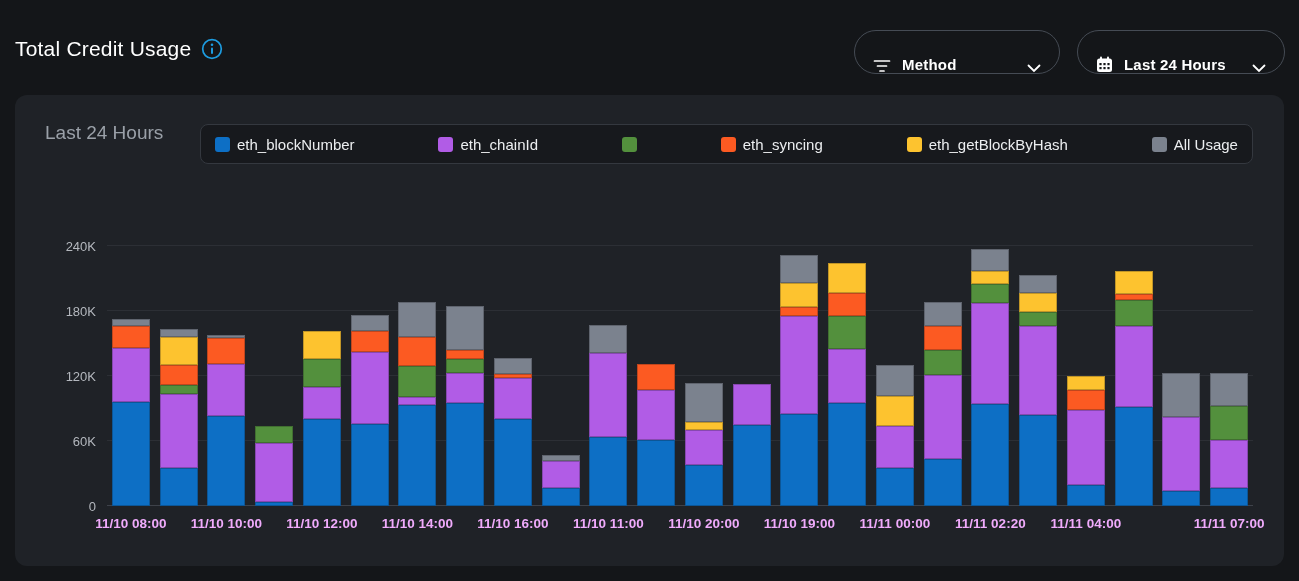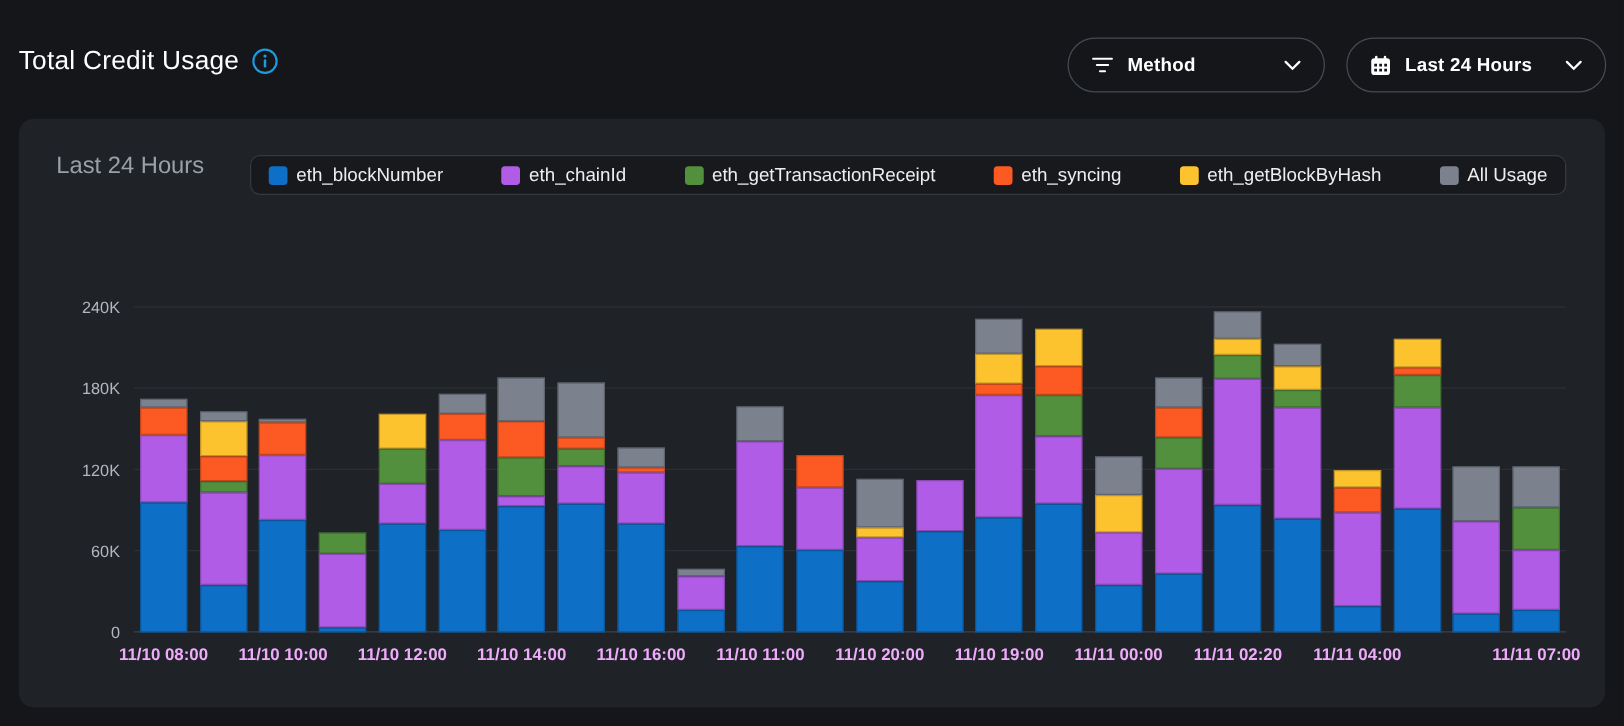--- a/index.html
+++ b/index.html
@@ -11,37 +11,37 @@
     position:relative;
   }
   
   .page-header { position:absolute; left:0; top:0; width:100%; height:95px; }
   .title-wrap { position:absolute; left:15px; top:37px; display:flex; align-items:center; gap:10px; }
   .page-title { font-size:21px; font-weight:normal; color:#ffffff; letter-spacing:.2px; }
   .pill {
     position:absolute; top:30px; height:44px;
     border:1px solid #454b54; border-radius:22px;
     background:transparent; color:#fff;
-    display:flex; align-items:center; gap:11px;
+    display:flex; align-items:flex-end; gap:11px;
     padding:0 18px; font-size:15px; cursor:pointer;
     font-family:"Liberation Sans", sans-serif;
   }
   .pill .grow { flex:1; }
   .pill-method { left:854px; width:206px; }
   .pill-time   { left:1077px; width:208px; }
   .pill-label { font-weight:bold; letter-spacing:.2px; }
   
   .card {
     position:absolute; left:15px; top:95px; width:1269px; height:471px;
     background:#1f2227; border-radius:12px;
   }
   .period-label { position:absolute; left:30px; top:27px; font-size:19px; color:#9aa0a8; }
   .metric-value { position:absolute; left:28px; top:60px; font-size:43px; font-weight:600; color:#ffffff; letter-spacing:.5px; }
   .legend-box {
-    position:absolute; left:185px; top:29px; right:31px; height:32px;
+    position:absolute; left:185px; top:29px; right:31px; height:40px;
     border:1px solid #34383f; border-radius:8px; background:#17191d;
     display:flex; align-items:center; justify-content:space-between;
     padding:0 14px;
   }
   .legend-item { display:flex; align-items:center; gap:7px; cursor:pointer; }
   .legend-swatch { width:15px; height:15px; border-radius:3px; flex:none; }
   .legend-label { font-size:15px; color:#eceef0; white-space:nowrap; }
   
   .plot {
     position:absolute; left:92px; top:151px; right:31px; height:260px;
@@ -128,21 +128,20 @@
       <div class="legend-item">
         <span class="legend-swatch" style="background: rgb(13, 111, 197);"></span>
         <span class="legend-label">eth_blockNumber</span>
       </div>
       <div class="legend-item">
         <span class="legend-swatch" style="background: rgb(177, 92, 230);"></span>
         <span class="legend-label">eth_chainId</span>
       </div>
       <div class="legend-item">
         <span class="legend-swatch" style="background: rgb(83, 144, 61);"></span>
-        <span class="legend-label">eth_getTransactionReceipt</span>
       </div>
       <div class="legend-item">
         <span class="legend-swatch" style="background: rgb(252, 90, 34);"></span>
         <span class="legend-label">eth_syncing</span>
       </div>
       <div class="legend-item">
         <span class="legend-swatch" style="background: rgb(253, 195, 47);"></span>
         <span class="legend-label">eth_getBlockByHash</span>
       </div>
       <div class="legend-item">

